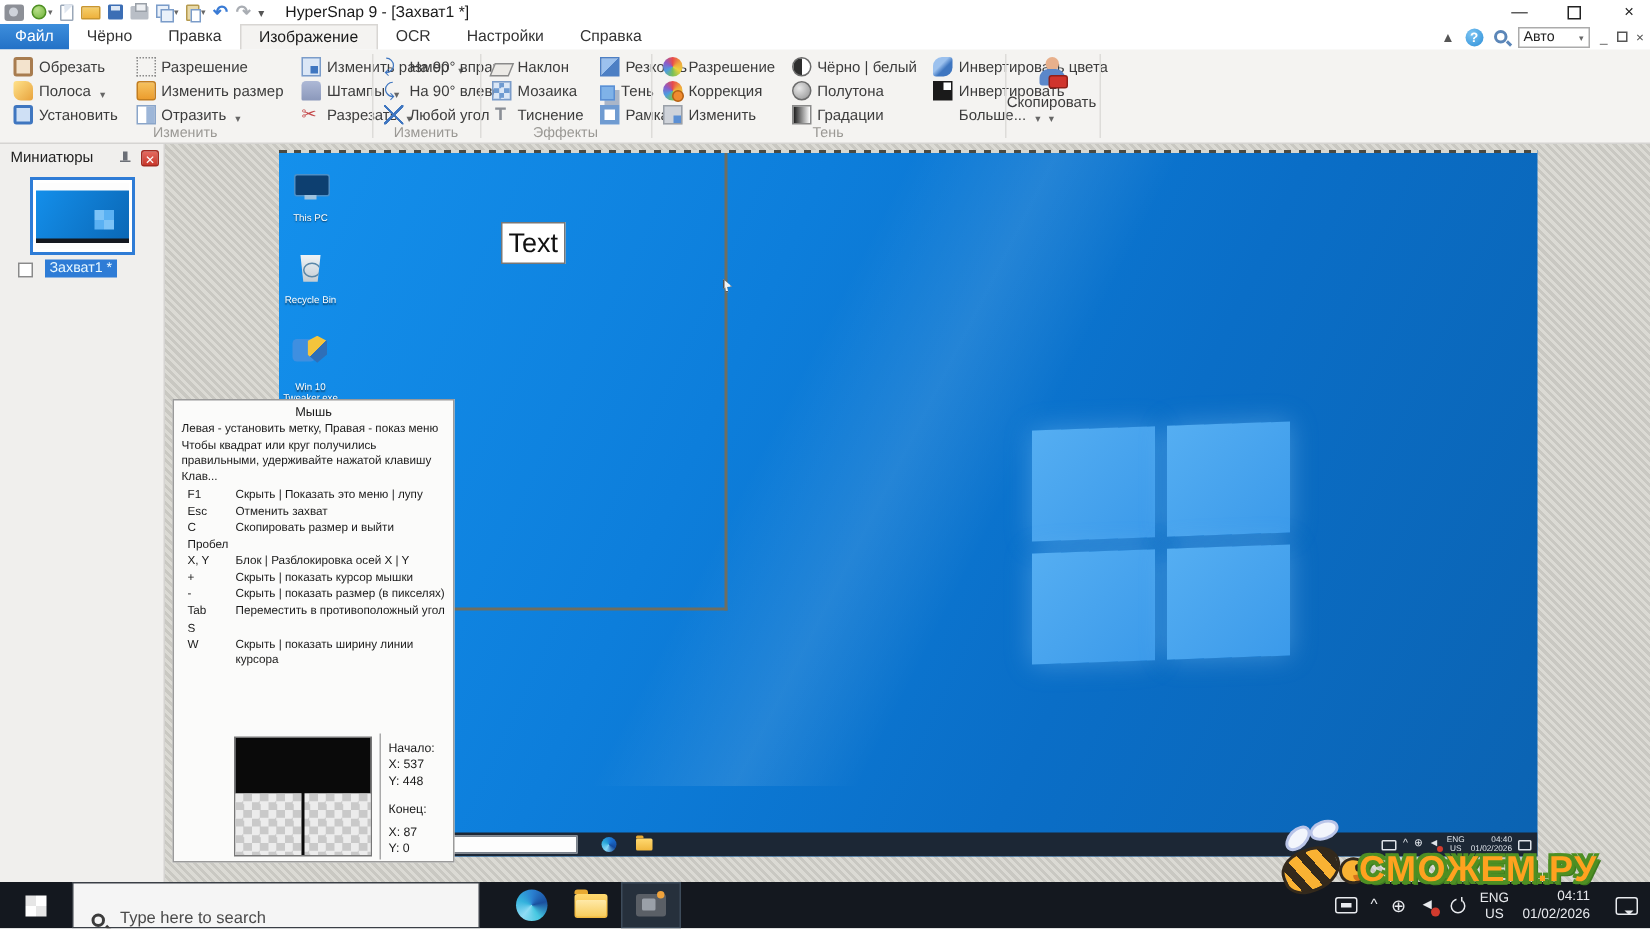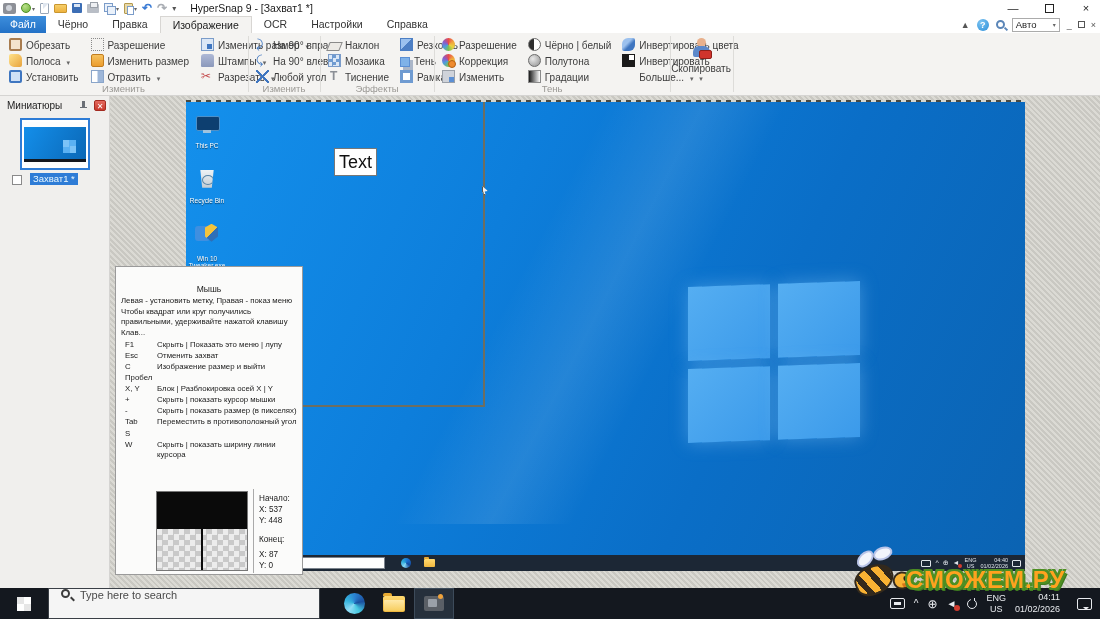--- a/index.html
+++ b/index.html
@@ -157,41 +157,41 @@
   .cap-kbd { width:10px; height:7px; border:1px solid #dfe4ea; border-radius:1px; }
   .cap-mute { position:relative; width:8px; height:8px; }
   .cap-mute::before { content:"◄"; font-size:7px; color:#dfe4ea; position:absolute; left:0; top:0; }
   .cap-mute::after { content:""; position:absolute; right:-1px; bottom:-1px; width:4px; height:4px; border-radius:50%; background:#d23b2e; }
   .cap-2l { text-align:center; line-height:1.15; }
   .cap-clock { text-align:right; line-height:1.15; }
   .cap-chat { width:9px; height:7px; border:1px solid #dfe4ea; border-radius:1px; }
 
   
   .overlay { position:absolute; left:115px; top:266px; width:188px; height:309px; background:#fbfbfa; border:1px solid #9a9a9a;
-      font-size:7.8px; color:#1a1a1a; padding:17px 5px; line-height:1.3; }
+      font-size:7.8px; color:#1a1a1a; padding:2px 5px; line-height:1.3; }
   .ov-title { text-align:center; font-size:8.5px; margin-bottom:1px; }
   .ov-p { margin-bottom:1px; white-space:pre-line; }
   .ov-keys { margin-top:1px; }
   .ov-row { display:grid; grid-template-columns:33px 1fr; column-gap:3px; margin-bottom:1px; }
   .ov-k { padding-left:4px; }
   .ov-d { white-space:pre-line; }
   .ov-mag { position:absolute; left:40px; top:224px; width:92px; height:80px; border:1px solid #777; background:#fff; }
   .ov-mag .mblack { position:absolute; left:0; top:0; width:100%; height:47%; background:#0a0a0a; }
   .ov-mag .mcheck { position:absolute; left:0; top:47%; width:100%; height:53%;
       background:conic-gradient(#c9c9c9 25%, #ececec 0 50%, #c9c9c9 0 75%, #ececec 0) 0 0 / 11px 11px; }
   .ov-mag .mline { position:absolute; left:49%; top:44%; width:2px; height:56%; background:#0a0a0a; }
   .ov-vline { position:absolute; left:137px; top:222px; width:1px; height:84px; background:#aaa; }
   .ov-coords { position:absolute; left:143px; top:226px; font-size:8.2px; line-height:1.35; color:#1a1a1a; }
   .ov-coords .gap { height:8px; }
 
   
   .taskbar { position:absolute; left:0; top:588px; width:1100px; height:31px; background:#14181f; display:flex; align-items:center; }
   .tb-start { width:48px; height:31px; display:flex; align-items:center; justify-content:center; }
   .tb-flag { width:14px; height:14px; background:conic-gradient(#fff 25%, #e6e6e6 0 50%, #fff 0 75%, #e6e6e6 0); }
-  .tb-search { width:272px; height:31px; background:#f5f5f5; border:1px solid #3a3f46; display:flex; align-items:flex-start; padding-left:12px; gap:10px; }
+  .tb-search { width:272px; height:31px; background:#f5f5f5; border:1px solid #3a3f46; display:flex; align-items:flex-end; padding-left:12px; gap:10px; }
   .tb-mag { width:9px; height:9px; border:2px solid #3c3c3c; border-radius:50%; position:relative; flex:none; }
   .tb-mag::after { content:""; position:absolute; left:7px; top:7px; width:5px; height:2px; background:#3c3c3c; transform:rotate(45deg); }
   .tb-search-text { font-size:11px; color:#4a4a4a; }
   .tb-app { width:40px; height:31px; display:flex; align-items:center; justify-content:center; }
   .tb-edge { width:21px; height:21px; border-radius:50%;
       background:conic-gradient(from 220deg,#8fdcf5,#35b3dd,#2a7fd0,#1a4f9e,#45c7e0,#8fdcf5); }
   .tb-folder { width:22px; height:16px; background:linear-gradient(#ffd970,#f0b73e); border-radius:2px; position:relative; }
   .tb-folder::before { content:""; position:absolute; left:0; top:-3px; width:9px; height:3px; background:#e8aa32; border-radius:2px 2px 0 0; }
   .tb-folder::after { content:""; position:absolute; left:1px; top:4px; width:20px; height:11px; background:linear-gradient(#ffe9a8,#f7cd5e); border-radius:1px; }
   .tb-app-active { background:#26303c; border:1px solid #3d4b5a; }
@@ -523,21 +523,21 @@
         <div class="ov-row">
             <span class="ov-k">F1</span>
             <span class="ov-d">Скрыть | Показать это меню | лупу</span>
           </div>
         <div class="ov-row">
             <span class="ov-k">Esc</span>
             <span class="ov-d">Отменить захват</span>
           </div>
         <div class="ov-row">
             <span class="ov-k">C</span>
-            <span class="ov-d">Изображение размер и выйти</span>
+            <span class="ov-d">Скопировать размер и выйти</span>
           </div>
         <div class="ov-row">
             <span class="ov-k">Пробел</span>
           </div>
         <div class="ov-row">
             <span class="ov-k">X, Y</span>
             <span class="ov-d">Блок | Разблокировка  осей X | Y</span>
           </div>
         <div class="ov-row">
             <span class="ov-k">+</span>

